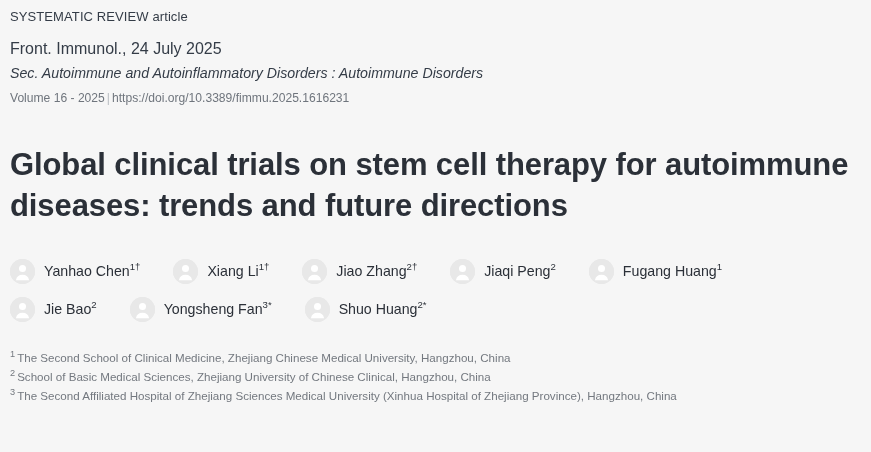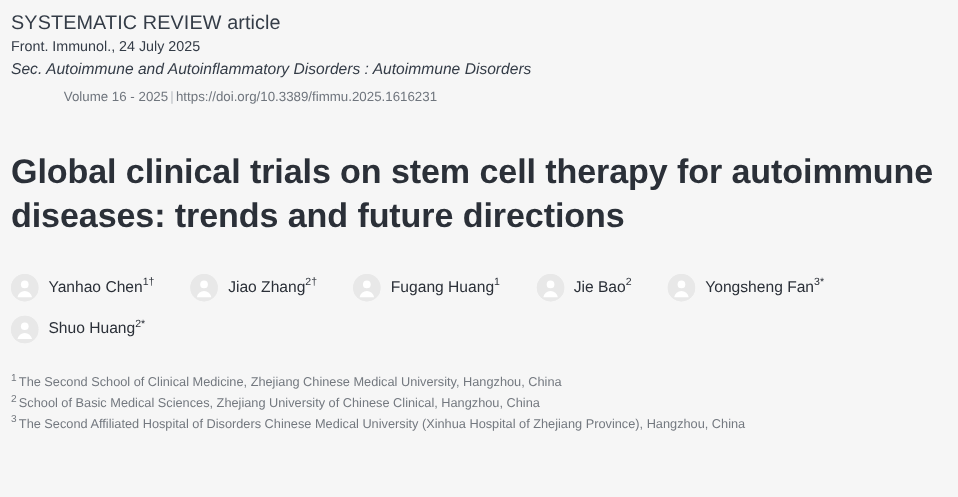--- a/index.html
+++ b/index.html
@@ -16,45 +16,44 @@
   .page {
     position: relative;
     width: 871px;
     height: 452px;
     box-sizing: border-box;
     padding: 0 10px;
   }
 
   
   .article-type {
-    font-size: 18px;
+    font-size: 13px;
     color: #343c47;
     letter-spacing: 0.1px;
     padding-top: 9px;
     line-height: 1.25;
   }
   .journal-line {
-    font-size: 13px;
+    font-size: 16px;
     color: #343c47;
-    margin-top: 1px;
+    margin-top: 13px;
     line-height: 1.35;
   }
   .section-line {
     font-size: 14.2px;
     color: #343c47;
     margin-top: 4px;
     line-height: 1.35;
     font-style: italic;
   }
   .volume-line {
     font-size: 12.1px;
     color: #6f757d;
     margin-top: 7px;
     line-height: 1.35;
-    margin-left: 48px;
   }
   .volume-sep {
     color: #b9bdc2;
     padding: 0 2px;
   }
 
   
   .title {
     font-size: 31px;
     color: #2b3038;
@@ -142,21 +141,37 @@
             <path d="M5.9 21.2 a6.7 6.7 0 0 1 13.2 0 z" fill="#ffffff"></path>
           </svg></span>
         <span class="author-name">Yanhao Chen<sup>1†</sup></span>
       </div>
       <div class="author">
         <span class="avatar"><svg width="25" height="25" viewBox="0 0 25 25" aria-hidden="true">
             <circle cx="12.5" cy="12.5" r="12.5" fill="#e8e8e8"></circle>
             <circle cx="12.5" cy="9.6" r="3.5" fill="#ffffff"></circle>
             <path d="M5.9 21.2 a6.7 6.7 0 0 1 13.2 0 z" fill="#ffffff"></path>
           </svg></span>
+        <span class="author-name">Xiang Li<sup>1†</sup></span>
+      </div>
+      <div class="author">
+        <span class="avatar"><svg width="25" height="25" viewBox="0 0 25 25" aria-hidden="true">
+            <circle cx="12.5" cy="12.5" r="12.5" fill="#e8e8e8"></circle>
+            <circle cx="12.5" cy="9.6" r="3.5" fill="#ffffff"></circle>
+            <path d="M5.9 21.2 a6.7 6.7 0 0 1 13.2 0 z" fill="#ffffff"></path>
+          </svg></span>
         <span class="author-name">Jiao Zhang<sup>2†</sup></span>
+      </div>
+      <div class="author">
+        <span class="avatar"><svg width="25" height="25" viewBox="0 0 25 25" aria-hidden="true">
+            <circle cx="12.5" cy="12.5" r="12.5" fill="#e8e8e8"></circle>
+            <circle cx="12.5" cy="9.6" r="3.5" fill="#ffffff"></circle>
+            <path d="M5.9 21.2 a6.7 6.7 0 0 1 13.2 0 z" fill="#ffffff"></path>
+          </svg></span>
+        <span class="author-name">Jiaqi Peng<sup>2</sup></span>
       </div>
       <div class="author">
         <span class="avatar"><svg width="25" height="25" viewBox="0 0 25 25" aria-hidden="true">
             <circle cx="12.5" cy="12.5" r="12.5" fill="#e8e8e8"></circle>
             <circle cx="12.5" cy="9.6" r="3.5" fill="#ffffff"></circle>
             <path d="M5.9 21.2 a6.7 6.7 0 0 1 13.2 0 z" fill="#ffffff"></path>
           </svg></span>
         <span class="author-name">Fugang Huang<sup>1</sup></span>
       </div>
       <div class="author">
@@ -181,16 +196,16 @@
             <circle cx="12.5" cy="9.6" r="3.5" fill="#ffffff"></circle>
             <path d="M5.9 21.2 a6.7 6.7 0 0 1 13.2 0 z" fill="#ffffff"></path>
           </svg></span>
         <span class="author-name">Shuo Huang<sup>2*</sup></span>
       </div>
     </div>
 
   <div class="affiliations" id="affiliations-list">
       <div class="affiliation"><sup>1</sup><span>The Second School of Clinical Medicine, Zhejiang Chinese Medical University, Hangzhou, China</span></div>
       <div class="affiliation"><sup>2</sup><span>School of Basic Medical Sciences, Zhejiang University of Chinese Clinical, Hangzhou, China</span></div>
-      <div class="affiliation"><sup>3</sup><span>The Second Affiliated Hospital of Disorders Chinese Medical University (Xinhua Hospital of Zhejiang Province), Hangzhou, China</span></div>
+      <div class="affiliation"><sup>3</sup><span>The Second Affiliated Hospital of Zhejiang Sciences Medical University (Xinhua Hospital of Zhejiang Province), Hangzhou, China</span></div>
     </div>
 
 </div>
 
 </body></html>

